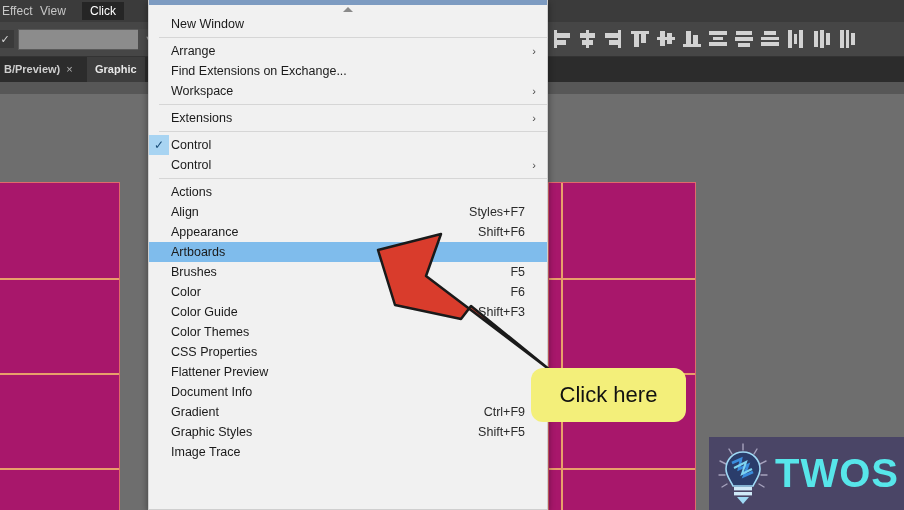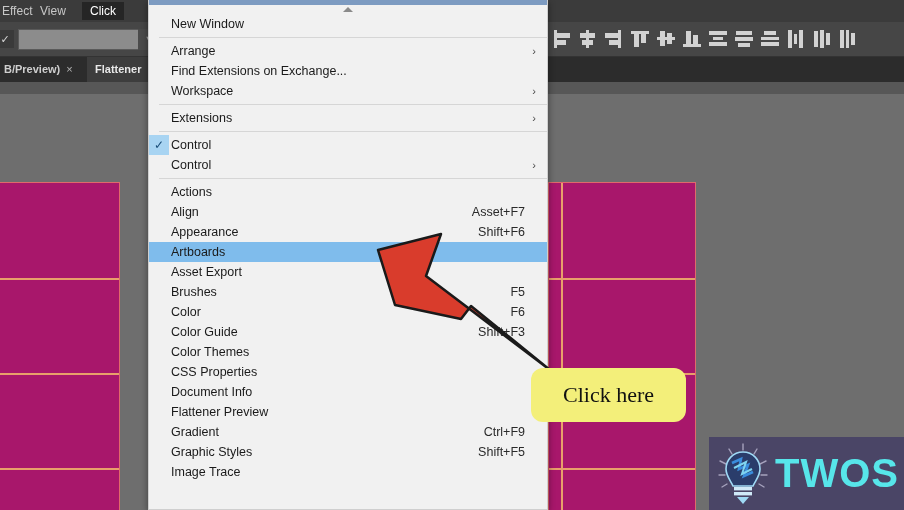--- a/index.html
+++ b/index.html
@@ -261,21 +261,21 @@
     background: #f3ef7a;
     border-radius: 12px;
     z-index: 9;
     display: flex;
     align-items: center;
     justify-content: center;
   }
   .bubble span {
     font-size: 22px;
     color: #111;
-    font-family: Liberation Serif, serif;
+    font-family: Liberation Sans, sans-serif;
   }
 
   
   .logo {
     position: absolute;
     left: 709px; top: 437px;
     width: 195px; height: 73px;
     background: #4a4566;
     z-index: 9;
     display: flex;
@@ -315,21 +315,21 @@
     </div>
   </div>
 
   <div class="rulerstrip"></div>
 
   <div class="tabbar">
     <div class="tab inactive" style="left:-4px;">
       <span>B/Preview)</span><span class="tab-close">×</span>
     </div>
     <div class="tab active" style="left:87px;">
-      <span>Flattener</span>
+      <span>Graphic</span>
     </div>
   </div>
 
   <div class="controlbar">
     <div class="ctrl-chk">✓</div>
     <div class="ctrl-combo"></div>
     <div class="ctrl-combo-arrow">▼</div>
   </div>
 
   <div class="align-tools">
@@ -420,31 +420,30 @@
         <div class="mi"><span class="lbl">Workspace</span><span class="arrow">›</span></div>
         <div class="menu-sep"></div>
         <div class="mi"><span class="lbl">Extensions</span><span class="arrow">›</span></div>
         <div class="menu-sep"></div>
         <div class="mi"><span class="chkbox">
             <span class="tick">✓</span>
           </span><span class="lbl">Control</span></div>
         <div class="mi"><span class="lbl">Control</span><span class="arrow">›</span></div>
         <div class="menu-sep"></div>
         <div class="mi"><span class="lbl">Actions</span></div>
-        <div class="mi"><span class="lbl">Align</span><span class="sc">Asset+F7</span></div>
+        <div class="mi"><span class="lbl">Align</span><span class="sc">Styles+F7</span></div>
         <div class="mi"><span class="lbl">Appearance</span><span class="sc">Shift+F6</span></div>
         <div class="mi sel"><span class="lbl">Artboards</span></div>
-        <div class="mi"><span class="lbl">Asset Export</span></div>
         <div class="mi"><span class="lbl">Brushes</span><span class="sc">F5</span></div>
         <div class="mi"><span class="lbl">Color</span><span class="sc">F6</span></div>
         <div class="mi"><span class="lbl">Color Guide</span><span class="sc">Shift+F3</span></div>
         <div class="mi"><span class="lbl">Color Themes</span></div>
         <div class="mi"><span class="lbl">CSS Properties</span></div>
+        <div class="mi"><span class="lbl">Flattener Preview</span></div>
         <div class="mi"><span class="lbl">Document Info</span></div>
-        <div class="mi"><span class="lbl">Flattener Preview</span></div>
         <div class="mi"><span class="lbl">Gradient</span><span class="sc">Ctrl+F9</span></div>
         <div class="mi"><span class="lbl">Graphic Styles</span><span class="sc">Shift+F5</span></div>
         <div class="mi"><span class="lbl">Image Trace</span></div>
       </div>
   </div>
 
   <svg class="arrow-svg" width="185" height="145" viewBox="0 0 185 145">
     <polygon points="8,22 71,6 56,48 180,142 101,78 91,91 25,77" fill="#d93c2c" stroke="#1a1a1a" stroke-width="2.5" stroke-linejoin="round"></polygon>
   </svg>
 

